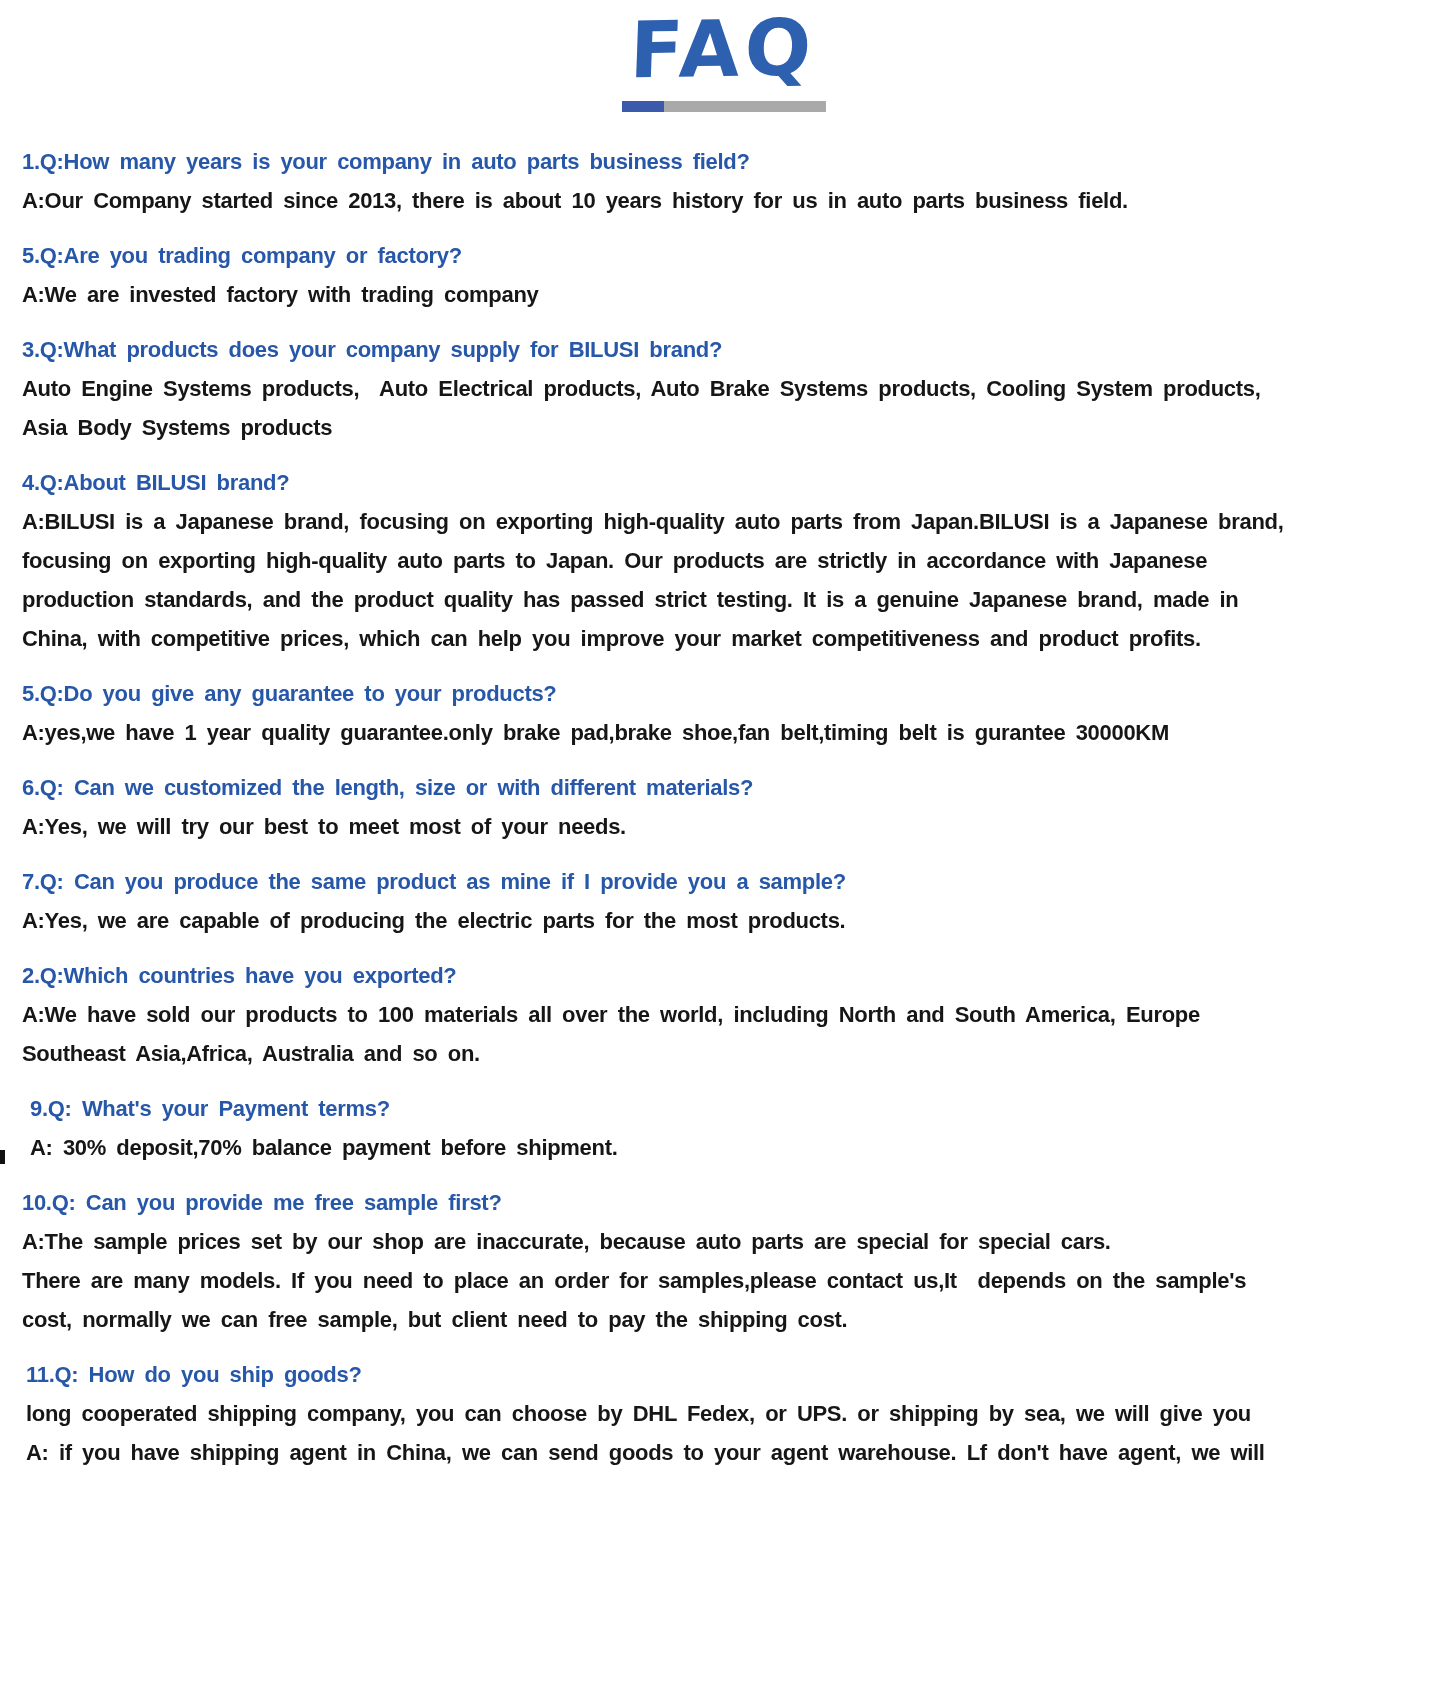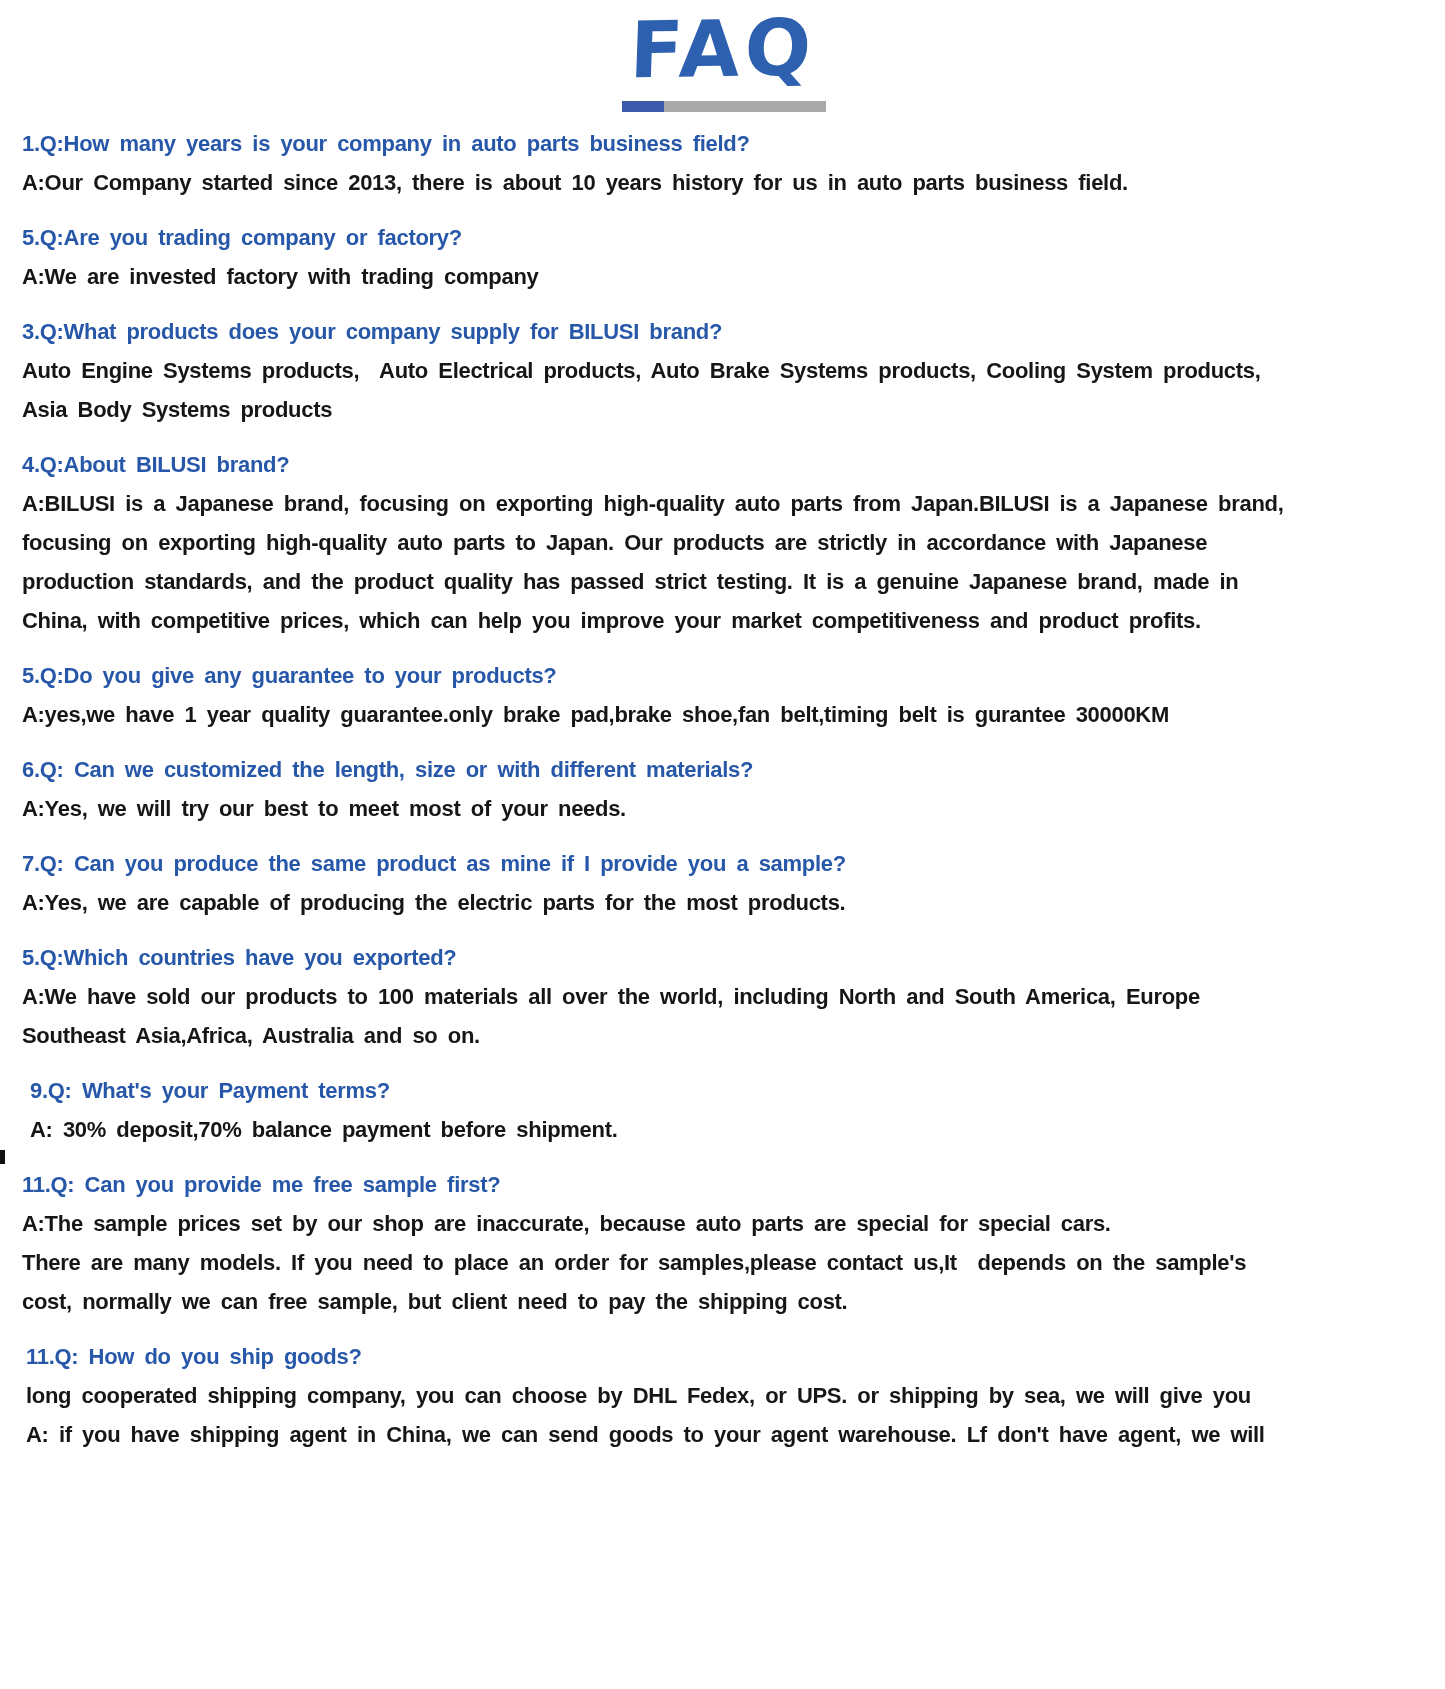--- a/index.html
+++ b/index.html
@@ -44,21 +44,21 @@
   }
   .faq-underline .blue-seg {
     position: absolute;
     left: 0; top: 0;
     width: 42px;
     height: 100%;
     background: var(--bar-blue, #3b5aa9);
   }
   
   .faq-list {
-    margin-top: 12px;
+    margin-top: 30px;
   }
   .qa-block {
     margin-bottom: 16px;
   }
   .q-line, .a-line {
     white-space: pre;
     font-size: 22px;
     font-weight: bold;
     line-height: 39px;
     letter-spacing: -0.3px;
@@ -140,36 +140,36 @@
   </div>
 
   <div class="qa-block">
     <div class="q-line">7.Q: Can you produce the same product as mine if I provide you a sample?</div>
     <div class="answer">
           <div class="a-line">A:Yes, we are capable of producing the electric parts for the most products.</div>
         </div>
   </div>
 
   <div class="qa-block">
-    <div class="q-line">5.Q:Which countries have you exported?</div>
+    <div class="q-line">2.Q:Which countries have you exported?</div>
     <div class="answer">
           <div class="a-line">A:We have sold our products to 100 materials all over the world, including North and South America, Europe</div>
           <div class="a-line">Southeast Asia,Africa, Australia and so on.</div>
         </div>
   </div>
 
   <div class="qa-block" style="margin-left: 8px;">
     <div class="q-line">9.Q: What's your Payment terms?</div>
     <div class="answer">
           <div class="a-line">A: 30% deposit,70% balance payment before shipment.</div>
         </div>
   </div>
 
   <div class="qa-block">
-    <div class="q-line">11.Q: Can you provide me free sample first?</div>
+    <div class="q-line">10.Q: Can you provide me free sample first?</div>
     <div class="answer">
           <div class="a-line">A:The sample prices set by our shop are inaccurate, because auto parts are special for special cars.</div>
           <div class="a-line">There are many models. If you need to place an order for samples,please contact us,It  depends on the sample's</div>
           <div class="a-line">cost, normally we can free sample, but client need to pay the shipping cost.</div>
         </div>
   </div>
 
   <div class="qa-block" style="margin-left: 4px;">
     <div class="q-line">11.Q: How do you ship goods?</div>
     <div class="answer">

